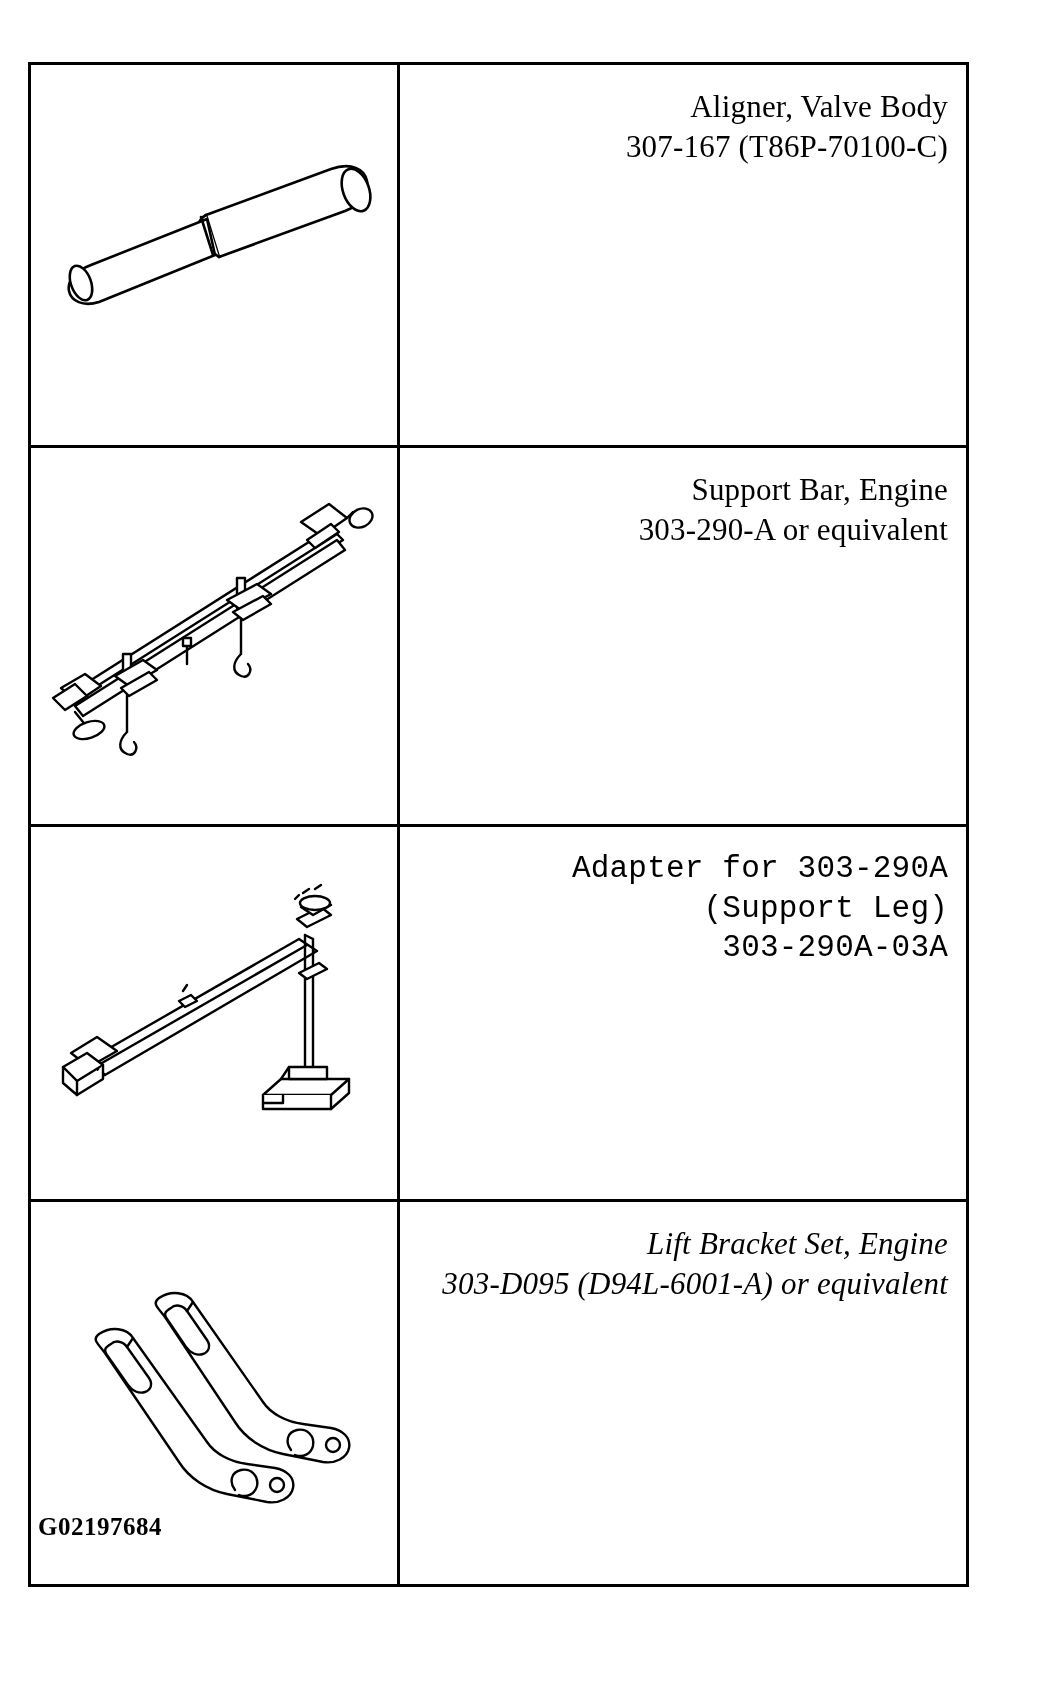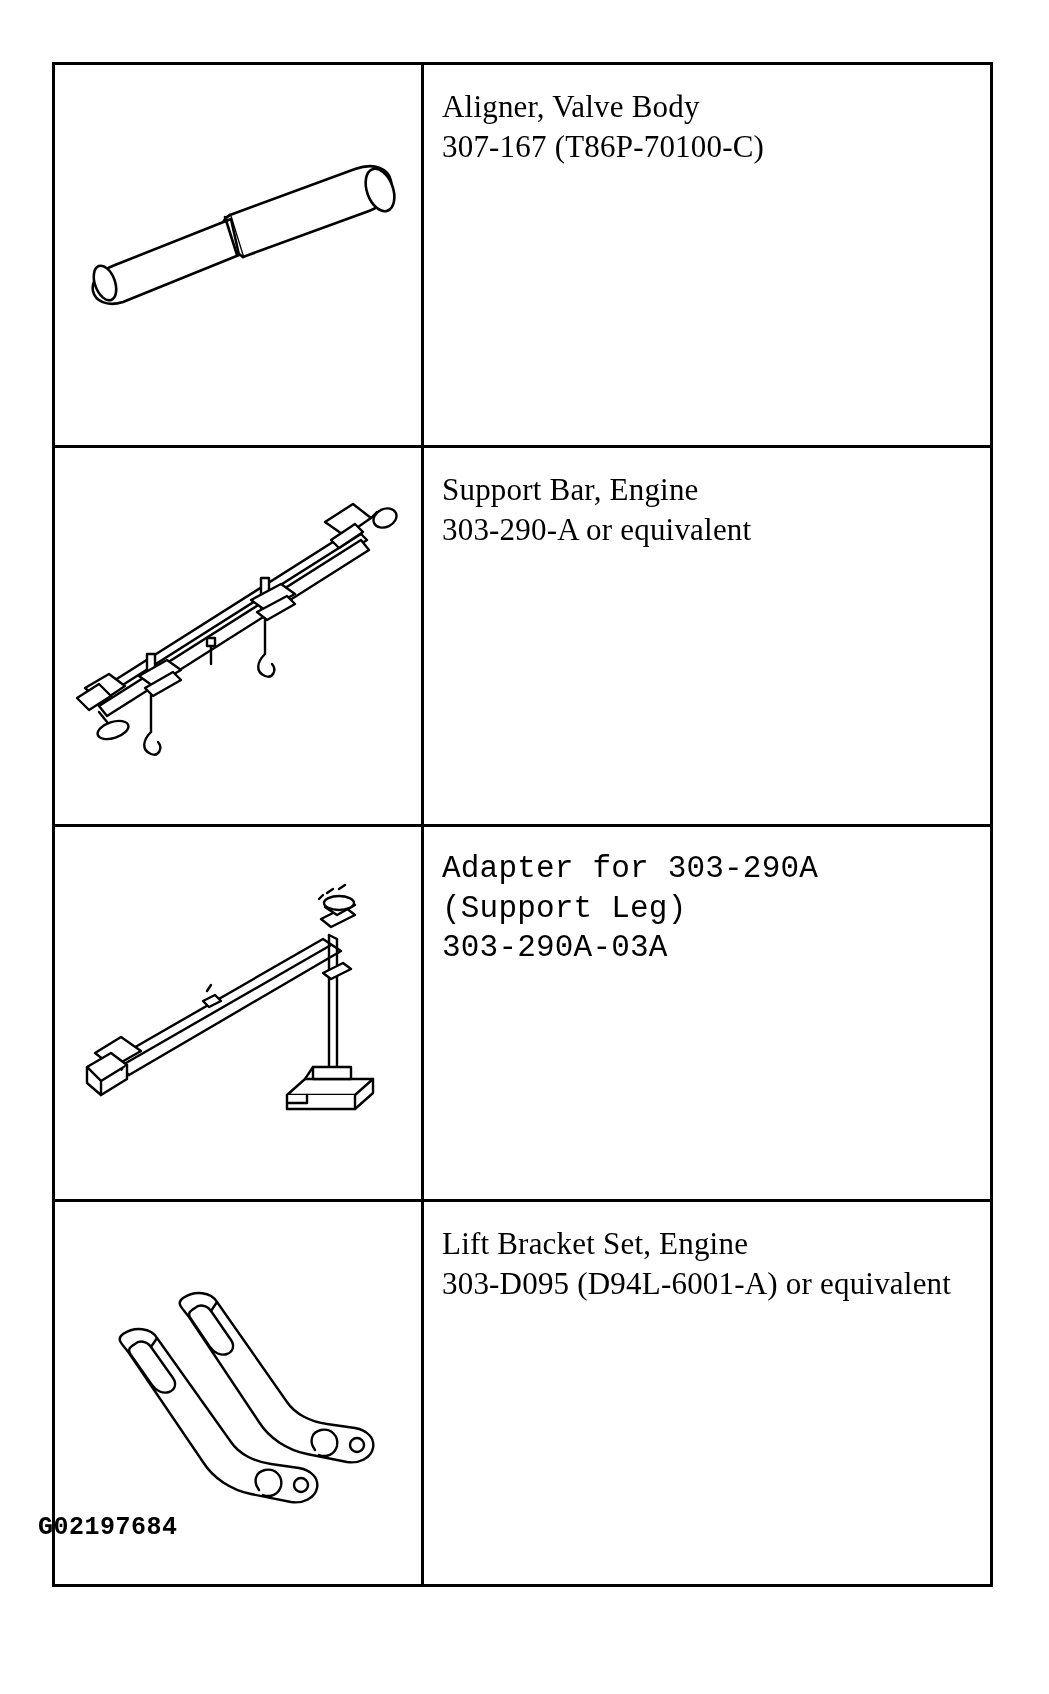--- a/index.html
+++ b/index.html
@@ -16,42 +16,43 @@
     overflow: hidden;
   }
   .page {
     position: absolute;
     left: 0; top: 0;
     width: 1049px;
     height: 1694px;
   }
   .tool-table {
     position: absolute;
-    left: 52px;
+    left: 28px;
     top: 62px;
     width: 902px;
     border-collapse: collapse;
     table-layout: fixed;
+    text-align: right;
   }
   .tool-table td {
     border: 3px solid #000000;
     vertical-align: top;
     padding: 0;
   }
   .col-img {
     width: 366px;
   }
   .col-txt {
     width: 530px;
     padding: 22px 18px 10px 18px !important;
   }
   .row-1 td { height: 348px; }
   .row-2 td { height: 344px; }
   .row-3 td { height: 340px; font-family: Liberation Mono, monospace; }
-  .row-4 td { height: 350px; }
+  .row-4 td { height: 350px; font-style: italic; }
 
   .desc {
     font-size: 31px;
     line-height: 1.28;
     letter-spacing: 0.2px;
     white-space: pre-line;
   }
   .illus {
     position: relative;
     width: 100%;
@@ -59,21 +60,21 @@
   }
   .illus svg {
     position: absolute;
     left: 0;
     top: 0;
   }
   .figure-id {
     position: absolute;
     left: 38px;
     top: 1513px;
-    font-family: Liberation Mono, monospace;
+    font-family: Liberation Serif, serif;
     font-size: 25px;
     font-weight: bold;
     letter-spacing: 0.5px;
   }
 </style>
 </head>
 <body>
 
 <div class="page">
 

